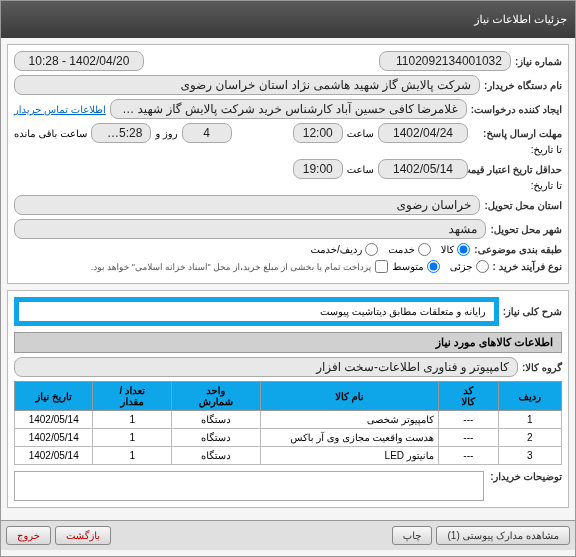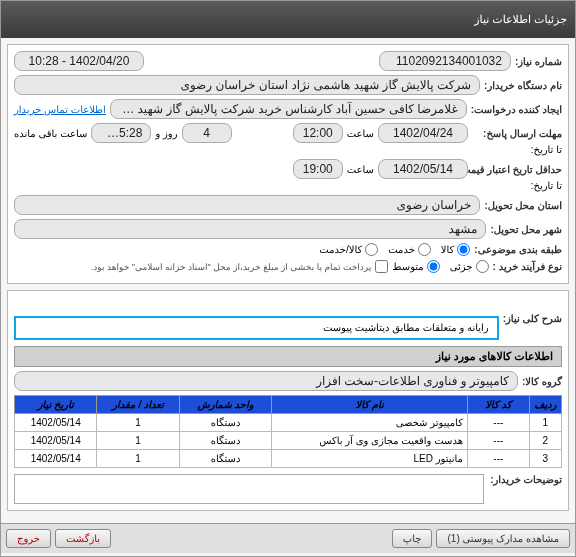--- a/index.html
+++ b/index.html
@@ -71,40 +71,38 @@
 .radio input { margin: 0; }
 .section-head {
   background: #d0d0d0;
   border: 1px solid #999;
   padding: 3px 8px;
   font-weight: bold;
   font-size: 11px;
   margin-top: 6px;
 }
 .desc-box {
-  border: 2px solid #0ea5e9;
+  border: 5px solid #0ea5e9;
   background: #fff;
   padding: 4px 8px;
   min-height: 24px;
   font-size: 10px;
-  margin-top: 19px;
 }
 table {
   width: 100%;
   border-collapse: collapse;
   margin-top: 4px;
   font-size: 10px;
 }
 th {
-  background: #1d4ed8;
+  background: #0ea5e9;
   border: 1px solid #999;
-  padding: 3px 4px;
+  padding: 3px 20px;
   font-weight: bold;
   text-align: center;
-  font-style: italic;
 }
 td {
   border: 1px solid #bbb;
   padding: 3px 4px;
   text-align: center;
   background: #fff;
 }
 td.right { text-align: right; }
 .buyer-notes-row {
   display: flex;
@@ -219,21 +217,21 @@
           <label class="radio">
               <input type="radio" name="cat" checked="" style="">
               <span>کالا</span>
             </label>
           <label class="radio">
               <input type="radio" name="cat" style="">
               <span>خدمت</span>
             </label>
           <label class="radio">
               <input type="radio" name="cat" style="">
-              <span>کالا/خدمت</span>
+              <span>ردیف/خدمت</span>
             </label>
         </div>
       </div>
 
       <div class="row">
         <span class="label">نوع فرآیند خرید :</span>
         <div class="radio-group">
           <label class="radio">
               <input type="radio" name="pt" style="">
               <span>جزئی</span>

